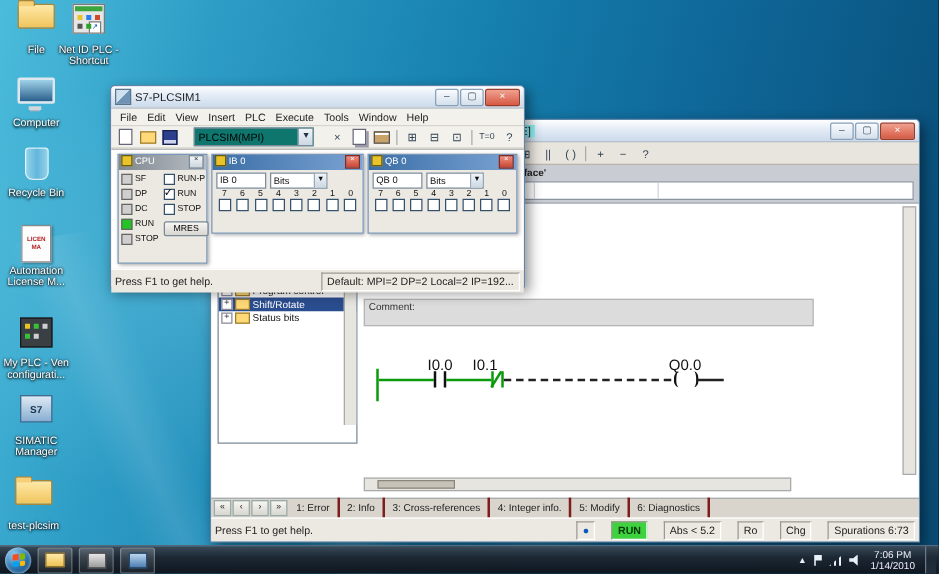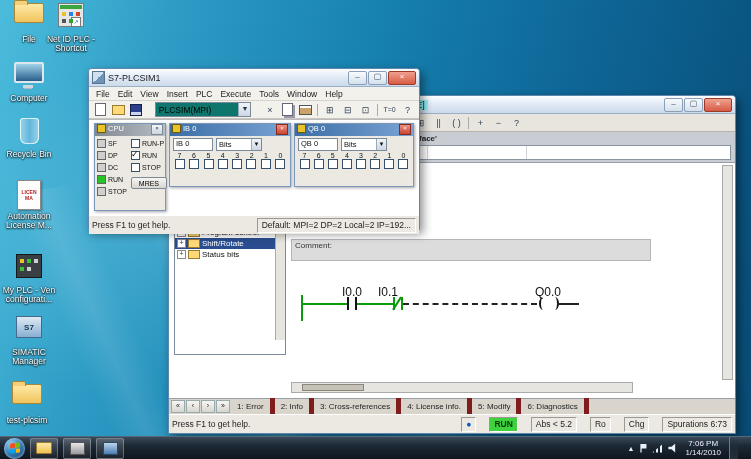--- a/index.html
+++ b/index.html
@@ -92,21 +92,21 @@
   .slash{position:absolute;top:11px;width:2px;height:15px;background:#0a9a0a;transform:rotate(32deg)}
   .arc{position:absolute;top:12px;width:6px;height:13px}
   .arcL{border-left:2px solid #111;border-radius:50%}
   .arcR{border-right:2px solid #111;border-radius:50%}
   .rlabel{position:absolute;top:0;font-size:12px;color:#111;transform:translateX(-50%);white-space:nowrap}
   .hscr{position:absolute;left:122px;bottom:5px;width:340px;height:9px;background:#e7e5df;border:1px solid #aaa}
   .hthumb{position:absolute;left:10px;top:1px;width:60px;height:5px;background:#c6c2b8;border:1px solid #8a867c}
   .vscr2{position:absolute;right:2px;top:2px;bottom:18px;width:9px;background:#e7e5df;border:1px solid #aaa}
   .msgbar{height:15px;background:#d9d5cd;border-top:1px solid #98a0a8;display:flex;align-items:center;font-size:8px;color:#222;padding:0 2px}
   .navb{width:12px;height:11px;border:1px solid #9aa;background:linear-gradient(#f6f6f3,#d8d6cf);font-size:7px;text-align:center;line-height:10px;margin-right:1px;flex:none}
-  .mtab{padding:12px 6px;height:13px;line-height:13px;border-right:5px solid #7f1d1d;white-space:nowrap}
+  .mtab{padding:12px 6px;height:13px;line-height:13px;border-right:2px solid #7f1d1d;white-space:nowrap}
   .runcell{background:#3fd23f;font-weight:bold;color:#073807}
 
   
   #plcsim{left:88px;top:68px;width:330px;height:160px;z-index:3}
   .menubar{height:13px;background:#f2f1ec;border-bottom:1px solid #d6d4cc;display:flex;align-items:center;font-size:8.5px;color:#222;padding:0 3px}
   .menubar span{padding:0 4px}
   .ptoolbar{height:17px;background:#f2f1ec;border-bottom:1px solid #c9c7bd;display:flex;align-items:center;gap:1px;padding:0 3px}
   .tselect{width:92px;height:13px;background:#0f766e;border:1px solid #7a8a99;font-size:8.5px;display:flex;align-items:center;padding-left:3px;margin:0 9px}
   .tselect .arrow{margin-left:auto;width:11px;height:100%;background:linear-gradient(#f0f4f8,#cdd8e4);border-left:1px solid #9ab;font-size:7px;text-align:center;line-height:12px;color:#234}
   .mdi{position:relative;height:95px;background:#fff;border-top:1px solid #bbb}
@@ -142,21 +142,21 @@
   .orb{width:21px;height:21px;margin-left:4px;border-radius:50%;flex:none;
     background:radial-gradient(circle at 35% 28%,#8ecdf0,#2b6ea8 55%,#123a5e);
     box-shadow:inset 0 0 3px rgba(210,240,255,.9);display:grid;place-items:center}
   .flag{width:10px;height:10px;display:grid;grid-template-columns:1fr 1fr;grid-template-rows:1fr 1fr;gap:1px;transform:skewY(-6deg)}
   .flag i{border-radius:1px}
   .tbitem{width:26px;height:19px;margin-left:5px;border:1px solid rgba(255,255,255,.28);border-radius:2px;
     background:linear-gradient(rgba(255,255,255,.18),rgba(255,255,255,.05));display:grid;place-items:center;flex:none}
   .tb-folder{width:14px;height:10px;background:linear-gradient(#ffe9a8,#eec253);border:1px solid #9c7c2e;border-radius:1px}
   .tb-app1{width:13px;height:11px;background:linear-gradient(#e8e8e8,#9a9a9a);border:1px solid #555}
   .tb-app2{width:13px;height:11px;background:linear-gradient(#bcd7ee,#4a7cb0);border:1px solid #27496b}
-  .tray{margin-left:auto;display:flex;align-items:center;gap:5px;color:#eef;font-size:8px;padding-right:13px}
+  .tray{margin-left:auto;display:flex;align-items:center;gap:5px;color:#eef;font-size:8px;padding-right:2px}
   .trayglyph{color:#e8f0f8;font-size:7px}
   .ic-net{width:11px;height:9px;background:repeating-linear-gradient(90deg,#e8f0f8 0 2px,transparent 2px 4px);
     clip-path:polygon(0 100%,100% 0,100% 100%)}
   .ic-vol{width:9px;height:9px;background:#e8f0f8;clip-path:polygon(0 35%,35% 35%,75% 0,75% 100%,35% 65%,0 65%)}
   .ic-flag{width:8px;height:9px;background:#e8f0f8;clip-path:polygon(12% 0,12% 100%,28% 100%,28% 55%,88% 55%,88% 0)}
   .clock{text-align:center;line-height:9px;margin:0 3px}
   .showdesk{width:8px;height:22px;border-left:1px solid #6a7a8a;background:linear-gradient(#42536300,#24303d);flex:none}
 </style>
 </head>
 <body>
@@ -354,21 +354,21 @@
       </div>
     </div>
     <div class="msgbar">
       <div class="navb">«</div>
       <div class="navb">‹</div>
       <div class="navb">›</div>
       <div class="navb">»</div>
       <div class="mtab">1: Error</div>
       <div class="mtab">2: Info</div>
       <div class="mtab">3: Cross-references</div>
-      <div class="mtab">4: License info.</div>
+      <div class="mtab">4: Integer info.</div>
       <div class="mtab">5: Modify</div>
       <div class="mtab">6: Diagnostics</div>
     </div>
     <div class="sbar">
       <span style="flex:1">Press F1 to get help.</span>
       <span class="scell" style="color:#0a58c0">●</span>
       <span class="scell runcell">RUN</span>
       <span class="scell">Abs &lt; 5.2</span>
       <span class="scell">Ro</span>
       <span class="scell">Chg</span>

